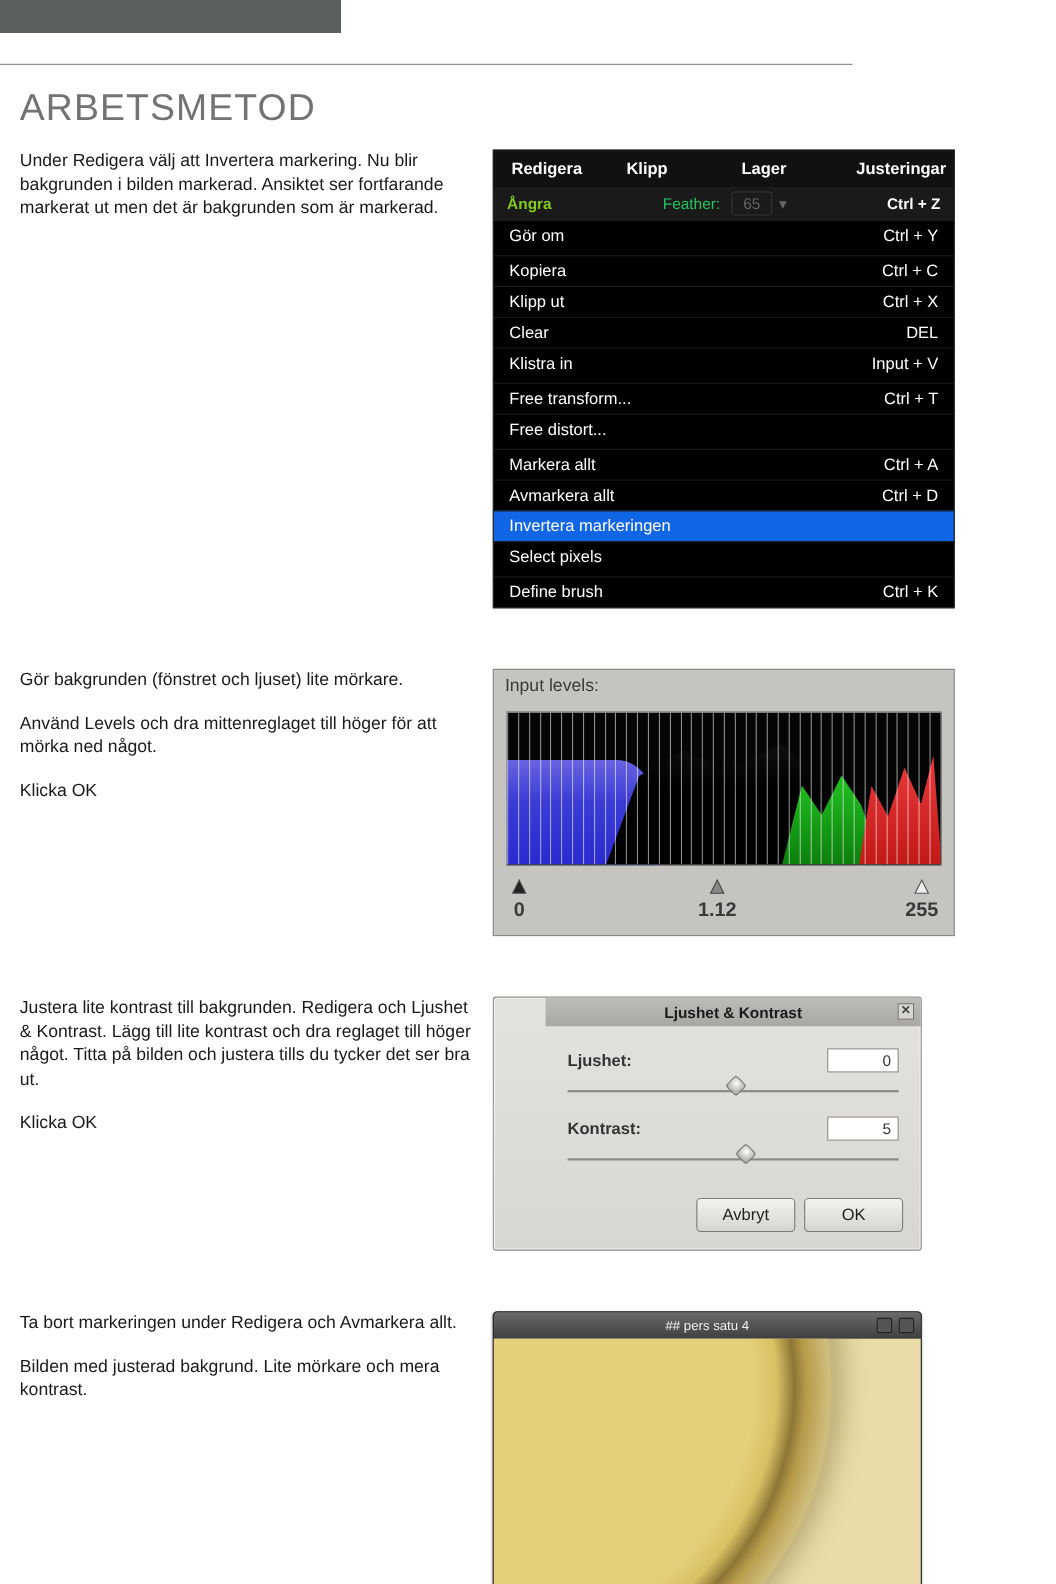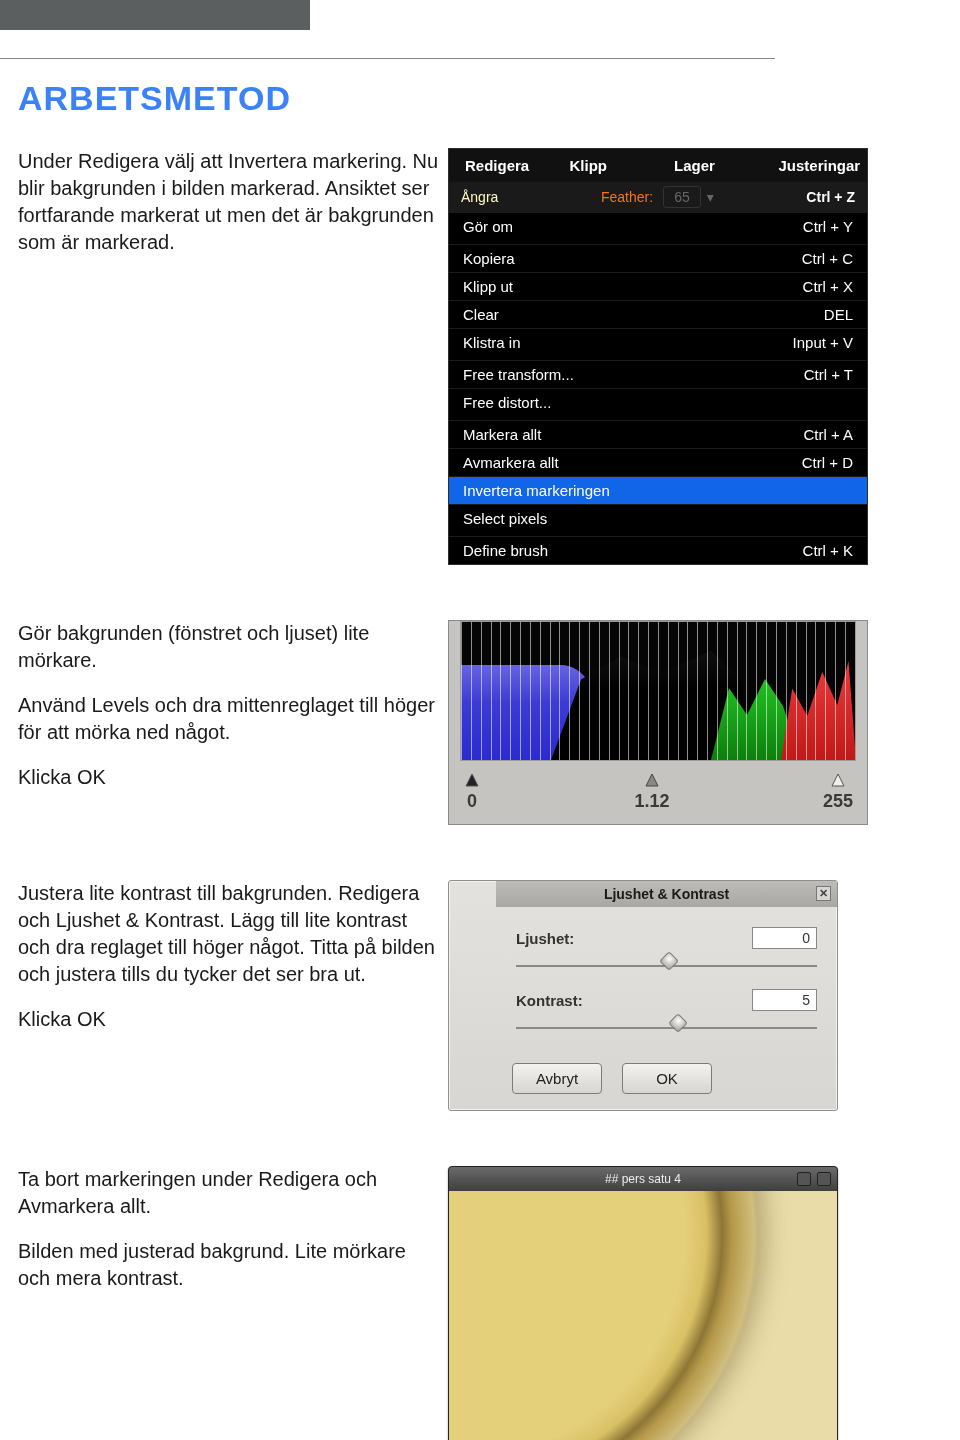--- a/index.html
+++ b/index.html
@@ -1,38 +1,38 @@
 <!DOCTYPE html>
 <html><head>
 <meta charset="utf-8">
 <style>
   * { margin:0; padding:0; box-sizing:border-box; }
   body { font-family: Helvetica, Arial, sans-serif; background:#fff; color:#1a1a1a; width:960px; }
   .page { padding:0 0 40px 0; width:960px; }
   .top-bar { height:30px; width:310px; background:#5c5f60; }
   .rule { border:none; border-top:1px solid #888; margin:28px 0 20px 0; width:775px; }
-  .section-title { font-size:34px; font-weight:700; letter-spacing:1px; color:#3b82f6; margin:0 0 30px 18px; font-family: 'Helvetica Neue', Helvetica, Arial, sans-serif; }
+  .section-title { font-size:34px; font-weight:400; letter-spacing:1px; color:#737373; margin:0 0 18px 18px; font-family: 'Helvetica Neue', Helvetica, Arial, sans-serif; }
   .content { padding-left:18px; width:925px; }
   .row { display:flex; align-items:flex-start; margin-bottom:55px; }
-  .col-text { width:430px; padding-right:8px; font-size:20px; line-height:1.35; }
+  .col-text { width:430px; padding-right:8px; font-size:16px; line-height:1.35; }
   .col-text p { margin-bottom:18px; }
   .col-img { flex:0 0 auto; }
   
   .menu { width:420px; background:#000; border:1px solid #2d2d2d;
           font-family: Arial, sans-serif; font-size:15px; color:#fff; }
   .menu-header{ display:flex; background:#111; font-weight:bold;justify-content:center;}
   .menu-header div{ padding:8px 0 8px 16px; flex:1; }
   .menu-item { display:flex; justify-content:space-between; padding:5px 14px;
                border-top:1px solid #1b1b1b;}
   .menu-item.hl{ background:#1166e8;text-align:center; }
   .menu-sep{ height:4px; background:#000;}
   .menu-item .kb{ color:#fff;}
   .feather-row{ display:flex; align-items:center; background:#1a1a1a; padding:4px 12px;
                 font-size:14px; }
-  .feather-row .lbl{ color:#f97316; margin-right:10px;}
+  .feather-row .lbl{ color:#22c55e; margin-right:10px;}
   .feather-row .box{ border:1px solid #333; border-radius:3px; padding:2px 10px;
                      color:#666; margin-right:6px;}
   .feather-row .dd{ color:#666;}
   
   .histo { width:420px; background:#c6c4c0; border:1px solid #8a8a8a;
            font-family: Arial, sans-serif; }
   .histo .lbl{ padding:6px 8px 14px 10px; font-size:16px; color:#3a3a3a;}
   .histo-plot{ height:140px; width:396px; margin:0 auto; background:#050505;
                border:1px solid #9b9b9b; position:relative; overflow:hidden;}
   .histo-bg{ position:absolute; inset:0; }
@@ -63,21 +63,21 @@
   .dialog .body{ padding:20px 20px 4px 20px;}
   .drow{ display:flex; align-items:center; margin-bottom:28px;}
   .drow label{ width:90px;font-weight:bold;}
   .drow .inp{ width:65px; height:22px; border:1px solid #888; background:#fff;
               text-align:right; padding:2px 6px; font-size:14px; margin-left:auto;}
   .slider{ position:relative; height:14px; margin:-18px 0 16px 0;}
   .slider .track{ position:absolute; left:0; right:0; top:6px; height:2px; background:#8a8987;}
   .slider .thumb{ position:absolute; top:0; width:14px; height:14px;
                   background:radial-gradient(circle at 40% 35%,#fff,#c3c2be 60%,#9c9b98);
                   border:1px solid #7a7a77; border-radius:3px; transform:rotate(45deg) translateX(-50%);}
-  .dialog .actions{ display:flex; justify-content:flex-start; gap:20px; padding:8px 16px 16px;}
+  .dialog .actions{ display:flex; justify-content:flex-end; gap:8px; padding:8px 16px 16px;}
   .btn{ min-width:90px; padding:6px 0; text-align:center; font-size:15px;
         border:1px solid #7b7b7b; border-radius:4px;
         background:linear-gradient(#f3f2ef,#d6d5d1); color:#222; cursor:pointer;}
   
   .photo{ width:390px; background:#4c4c4c; border:1px solid #222; border-radius:4px;
           box-shadow:0 1px 2px rgba(0,0,0,0.4); font-family:Arial,sans-serif;}
   .photo .tbar{ height:24px; background:linear-gradient(#6a6a6a,#3f3f3f);
                 color:#eee; font-size:12px; text-align:center; line-height:24px; position:relative;
                 border-top-left-radius:4px; border-top-right-radius:4px;}
   .photo .tbar .wbtn{ position:absolute; top:5px; width:14px; height:14px;
@@ -111,21 +111,21 @@
       <div class="col-img">
         <div class="menu">
           <div class="menu-header">
             <div>Redigera</div>
             <div>Klipp</div>
             <div>Lager</div>
             <div>Justeringar</div>
           </div>
           <div class="feather-row" style="justify-content:space-between;">
             <div style="display:flex;align-items:center;">
-              <span class="lbl" style="font-weight:normal;color:#fef9c3;">Ångra</span>
+              <span class="lbl" style="font-weight:bold;color:#84cc16;">Ångra</span>
             </div>
             <div style="display:flex;align-items:center;">
               <span class="lbl">Feather:</span>
               <span class="box">65</span>
               <span class="dd">▾</span>
             </div>
             <span class="kb" style="color:#fff;font-weight:bold;">Ctrl + Z</span>
           </div>
           <div class="menu-item">
             <span>Gör om</span>
@@ -183,20 +183,21 @@
     </div>
 
     <div class="row">
       <div class="col-text">
         <p>Gör bakgrunden (fönstret och ljuset) lite mörkare.</p>
         <p>Använd Levels och dra mittenreglaget till höger för att mörka ned något.</p>
         <p>Klicka OK</p>
       </div>
       <div class="col-img">
         <div class="histo">
+          <div class="lbl">Input levels:</div>
           <div class="histo-plot">
             <div class="histo-bg">
               <div class="bar blu"></div>
               <div class="bar blk"></div>
               <div class="bar grn"></div>
               <div class="bar red"></div>
               <div class="spikes">
                 <span></span>
                   <span></span>
                   <span></span>

